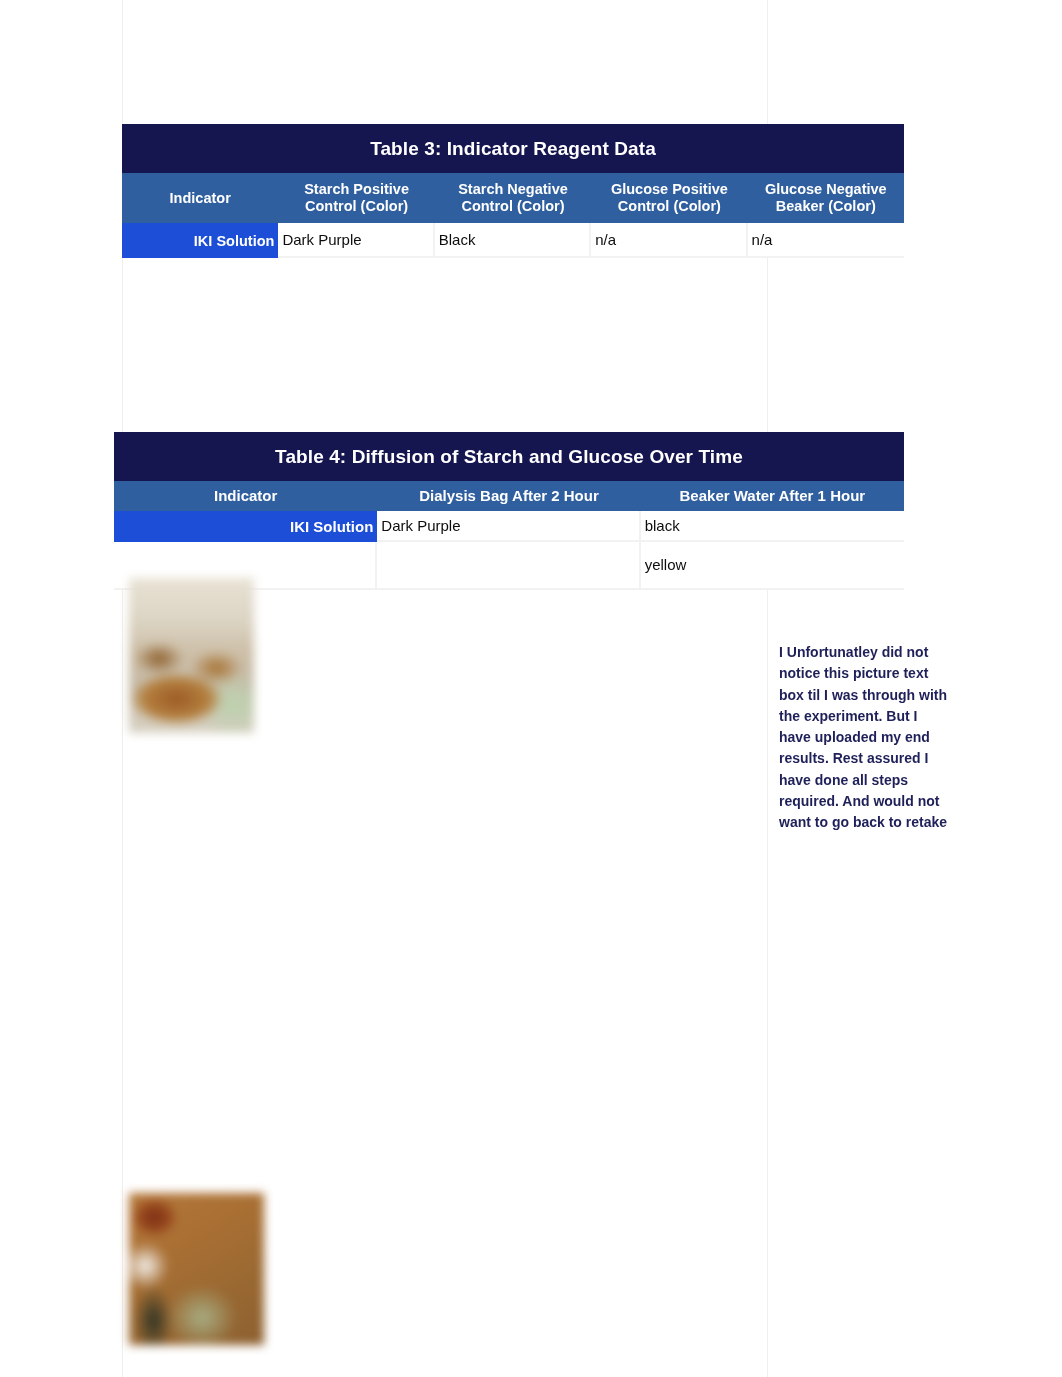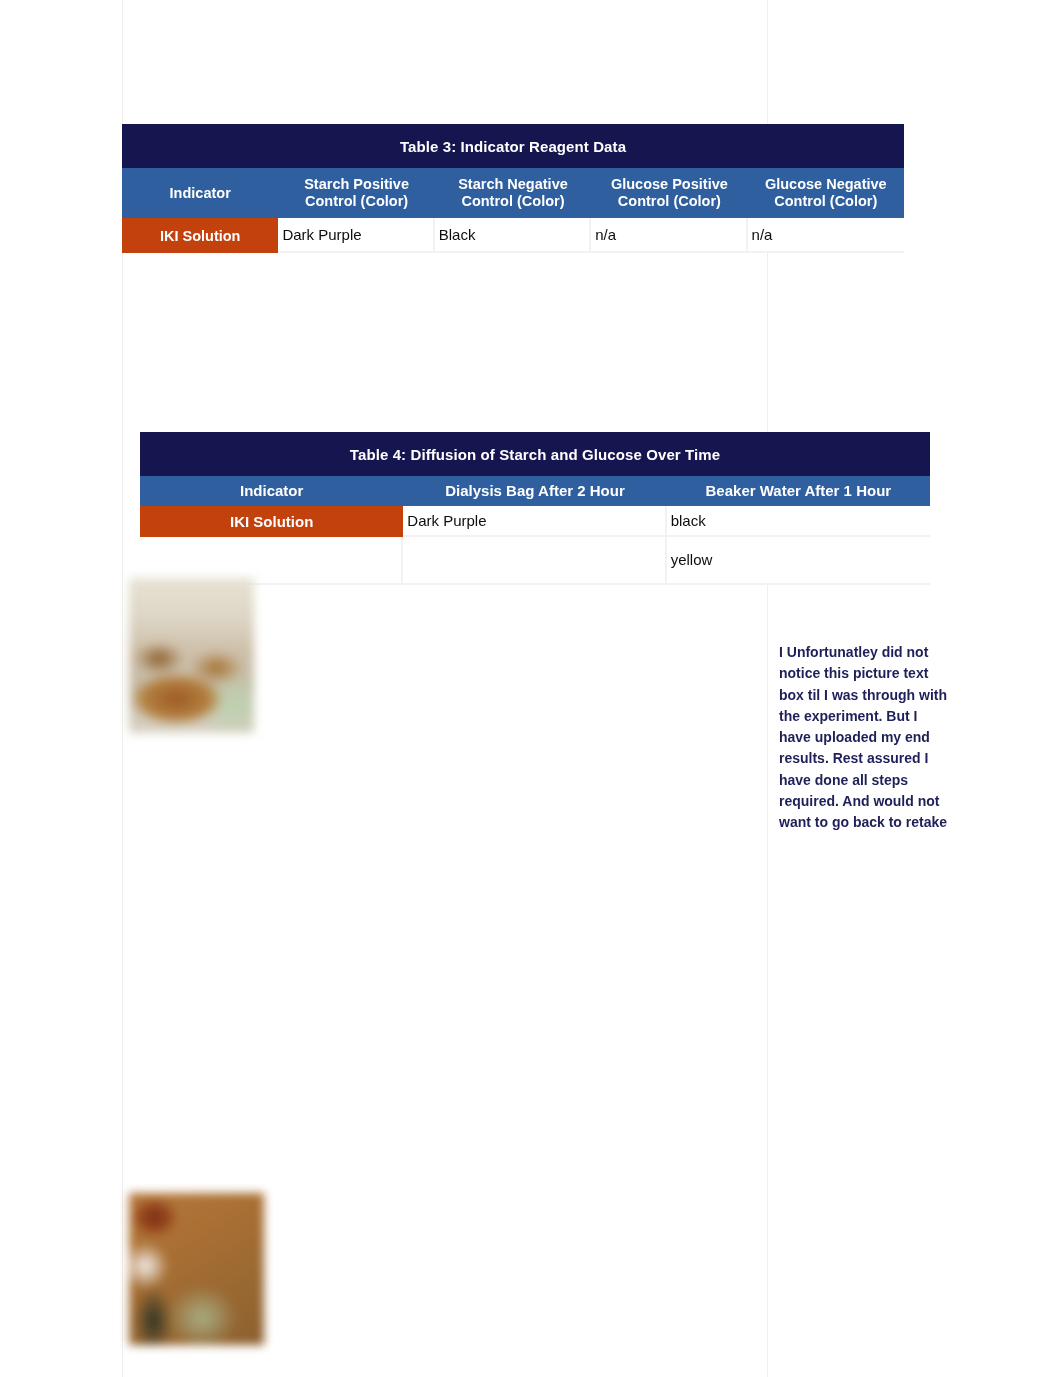--- a/index.html
+++ b/index.html
@@ -34,41 +34,41 @@
     position: absolute;
     border-collapse: separate;
     border-spacing: 0;
     font-family: "Liberation Sans", sans-serif;
     table-layout: fixed;
   }
   .tbl-title {
     background: #15154f;
     color: #ffffff;
     font-weight: bold;
-    font-size: 15px;
+    font-size: 19px;
     text-align: center;
     padding: 14px 4px 13px 4px;
     letter-spacing: .1px;
   }
   .tbl-head {
     background: #2f5f9e;
     color: #ffffff;
     font-weight: bold;
     font-size: 14.5px;
     text-align: center;
     vertical-align: middle;
     padding: 8px 6px;
     line-height: 1.18;
   }
   .row-label {
-    background: #c2410c;
+    background: #1d4ed8;
     color: #ffffff;
     font-weight: bold;
     font-size: 14.5px;
-    text-align: center;
+    text-align: right;
     vertical-align: middle;
     padding: 8px 4px;
   }
   .cell {
     background: #ffffff;
     color: #0d0d0d;
     font-size: 15px;
     vertical-align: middle;
     padding: 8px 4px;
     border-bottom: 2px solid #f2f2f2;
@@ -83,21 +83,21 @@
     width: 782px;
   }
   #table3 .c-ind  { width: 166px; }
   #table3 .c-sp   { width: 145px; }
   #table3 .c-sn   { width: 134px; }
   #table3 .c-gp   { width: 162px; }
   #table3 .c-gn   { width: 175px; }
 
   
   #table4 {
-    left: 140px;
+    left: 114px;
     top: 432px;
     width: 790px;
   }
   #table4 .c-ind  { width: 208px; }
   #table4 .c-bag  { width: 276px; }
   #table4 .c-bkr  { width: 306px; }
 
   #table4 .tbl-head { padding: 6px 6px; font-size: 15px; }
   #table4 .row-label { padding: 6px 4px; font-size: 15px; }
   #table4 .cell { padding: 6px 4px; font-size: 15px; }
@@ -167,21 +167,21 @@
 <table id="table3" class="doc-table">
   <tbody>
     <tr>
       <td class="tbl-title" colspan="5">Table 3: Indicator Reagent Data</td>
     </tr>
     <tr>
       <th class="tbl-head c-ind">Indicator</th>
       <th class="tbl-head c-sp">Starch Positive Control (Color)</th>
       <th class="tbl-head c-sn">Starch Negative Control (Color)</th>
       <th class="tbl-head c-gp">Glucose Positive Control (Color)</th>
-      <th class="tbl-head c-gn">Glucose Negative Control (Color)</th>
+      <th class="tbl-head c-gn">Glucose Negative Beaker (Color)</th>
     </tr>
     <tr>
       <td class="row-label">IKI Solution</td>
       <td class="cell">Dark Purple</td>
       <td class="cell">Black</td>
       <td class="cell">n/a</td>
       <td class="cell last-col">n/a</td>
     </tr>
   </tbody>
 </table>

